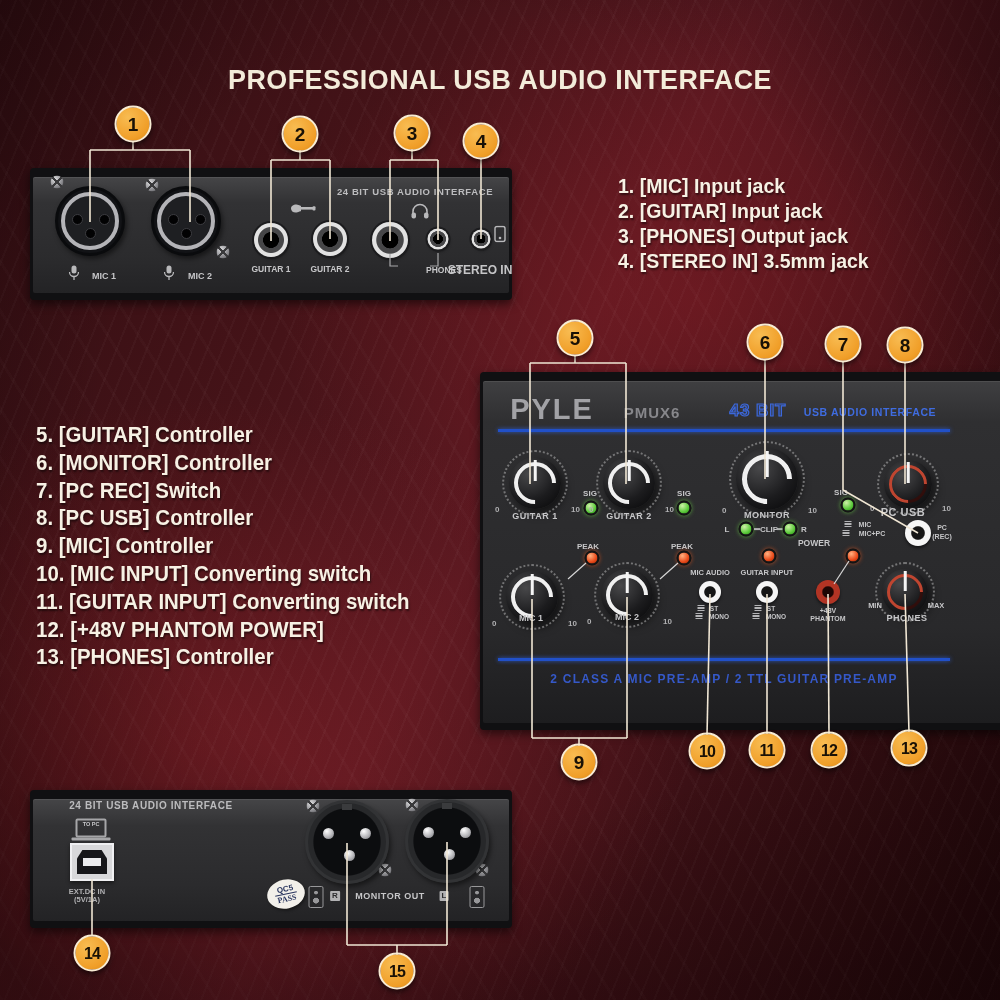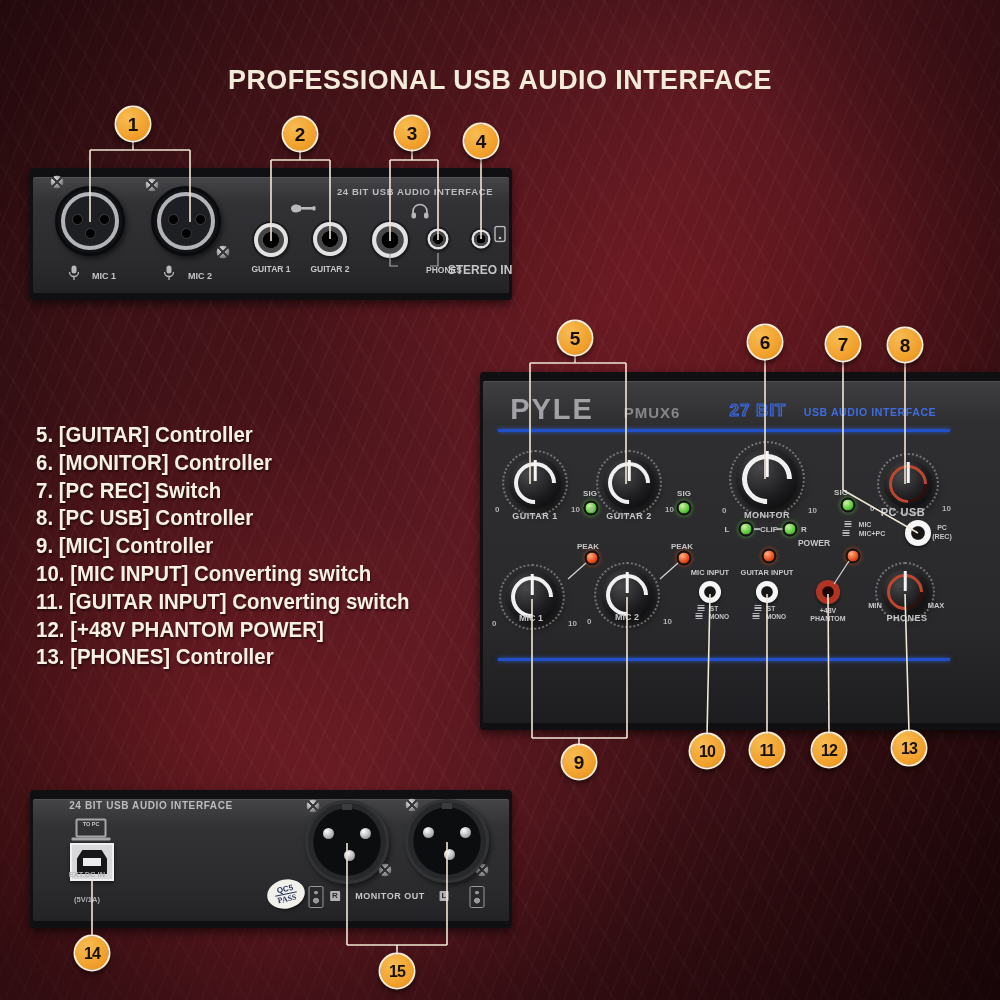--- a/index.html
+++ b/index.html
@@ -190,39 +190,45 @@
     <div class="jack" style="left:451px;top:71px;width:19px;height:19px;"></div>
     <span class="icon" style="left:470px;top:68px;">
       <svg width="12" height="17" viewBox="0 0 12 17">
           <rect x="1" y="1" width="10" height="15" rx="2" fill="none" stroke="#b9b9bb" stroke-width="1.4"></rect>
           <circle cx="6" cy="12.5" r="1.3" fill="#b9b9bb"></circle>
         </svg>
     </span>
     <div class="lbl" style="left:450px;top:102px;font-size:12px;">STEREO IN</div>
   </div>
 
+  <div class="legend" id="legend-io" style="left:618px;top:173px;">
+    <div class="legend-item">1. [MIC] Input jack</div>
+    <div class="legend-item">2. [GUITAR] Input jack</div>
+    <div class="legend-item">3. [PHONES] Output jack</div>
+    <div class="legend-item">4. [STEREO IN] 3.5mm jack</div>
+  </div>
 
   <div class="legend" id="legend-controls" style="left:36px;top:421px;">
     <div class="legend-item">5. [GUITAR] Controller</div>
     <div class="legend-item">6. [MONITOR] Controller</div>
     <div class="legend-item">7. [PC REC] Switch</div>
     <div class="legend-item">8. [PC USB] Controller</div>
     <div class="legend-item">9. [MIC] Controller</div>
     <div class="legend-item">10. [MIC INPUT] Converting switch</div>
     <div class="legend-item">11. [GUITAR INPUT] Converting switch</div>
     <div class="legend-item">12. [+48V PHANTOM POWER]</div>
     <div class="legend-item">13. [PHONES] Controller</div>
   </div>
 
 
   <div class="chassis front" style="left:480px;top:372px;width:550px;height:358px;">
     <div class="face"></div>
     <div class="lbl" style="left:72px;top:37px;font-size:29px;letter-spacing:2px;color:#a2a2a6;">PYLE</div>
     <div class="lbl" style="left:172px;top:40px;font-size:15px;color:#87878b;letter-spacing:1px;">PMUX6</div>
-    <div class="lbl outline-blue" style="left:278px;top:39px;font-size:17px;letter-spacing:1px;">27 BIT</div>
+    <div class="lbl outline-blue" style="left:278px;top:39px;font-size:17px;letter-spacing:1px;">43 BIT</div>
     <div class="lbl blue" style="left:390px;top:40px;font-size:10.5px;letter-spacing:.6px;">USB AUDIO INTERFACE</div>
     <div class="blueline" style="left:18px;top:57px;width:452px;"></div>
 
     <div class="knob" style="left:55px;top:111px;width:52px;height:52px;">
         <div class="ticks"></div>
       <span class="k0">0</span>
         <span class="k10">10</span>
       </div>
     <div class="lbl" style="left:55px;top:144px;font-size:9px;letter-spacing:.5px;">GUITAR 1</div>
     <div class="lbl" style="left:110px;top:121px;font-size:8px;">SIG</div>
@@ -281,21 +287,21 @@
         <span class="k10">10</span>
       </div>
     <div class="lbl" style="left:51px;top:246px;font-size:9px;">MIC 1</div>
     <div class="knob" style="left:147px;top:223px;width:52px;height:52px;">
         <div class="ticks"></div>
       <span class="k0">0</span>
         <span class="k10">10</span>
       </div>
     <div class="lbl" style="left:147px;top:245px;font-size:9px;">MIC 2</div>
 
-    <div class="lbl" style="left:230px;top:200px;font-size:7.5px;">MIC INPUT</div>
+    <div class="lbl" style="left:230px;top:200px;font-size:7.5px;">MIC AUDIO</div>
     <div class="btn-white" style="left:230px;top:220px;width:22px;height:22px;"></div>
     <div class="bars" style="left:221px;top:236px;"></div>
     <div class="lbl" style="left:234px;top:236px;font-size:6.5px;">ST</div>
     <div class="bars" style="left:219px;top:243.5px;"></div>
     <div class="lbl" style="left:239px;top:243.5px;font-size:6.5px;">MONO</div>
 
     <div class="lbl" style="left:287px;top:200px;font-size:7.5px;">GUITAR INPUT</div>
     <div class="btn-white" style="left:287px;top:220px;width:22px;height:22px;"></div>
     <div class="bars" style="left:278px;top:236px;"></div>
     <div class="lbl" style="left:291px;top:236px;font-size:6.5px;">ST</div>
@@ -308,33 +314,34 @@
     <div class="lbl" style="left:348px;top:246px;font-size:7px;">PHANTOM</div>
 
     <div class="knob red" style="left:425px;top:220px;width:46px;height:46px;">
         <div class="ticks"></div>
       </div>
     <div class="lbl" style="left:395px;top:233px;font-size:7.5px;">MIN</div>
     <div class="lbl" style="left:456px;top:233px;font-size:7.5px;">MAX</div>
     <div class="lbl" style="left:427px;top:246px;font-size:9px;letter-spacing:.5px;">PHONES</div>
 
     <div class="blueline" style="left:18px;top:286px;width:452px;"></div>
+    <div class="lbl" style="left:244px;top:307px;font-size:12px;letter-spacing:1.2px;color:#3558c8;">2 CLASS A MIC PRE-AMP / 2 TTL GUITAR PRE-AMP</div>
   </div>
 
   <div class="chassis" style="left:30px;top:790px;width:482px;height:138px;">
     <div class="face"></div>
     <div class="lbl" style="left:121px;top:15px;font-size:10px;letter-spacing:.6px;color:#bcbcbe;">24 BIT USB AUDIO INTERFACE</div>
     <div class="screw" style="left:283px;top:16px;"></div>
     <div class="screw" style="left:382px;top:15px;"></div>
     <div class="screw" style="left:355px;top:80px;"></div>
     <div class="screw" style="left:452px;top:80px;"></div>
 
     <div class="laptop" style="left:61px;top:38px;"><span>TO PC</span></div>
     <div class="usbport" style="left:62px;top:72px;"></div>
-    <div class="lbl" style="left:57px;top:84px;font-size:7.5px;color:#b2b2b4;">EXT.DC IN</div>
+    <div class="lbl" style="left:57px;top:101px;font-size:7.5px;color:#b2b2b4;">EXT.DC IN</div>
     <div class="lbl" style="left:57px;top:109px;font-size:7.5px;color:#b2b2b4;">(5V/1A)</div>
 
     <div class="qc" style="left:256px;top:104px;">
       <span class="q1">QC5</span>
         <span class="q2">PASS</span>
     </div>
     <div class="spk" style="left:286px;top:107px;"></div>
 
     <div class="xlrm" style="left:317px;top:52px;">
       <div class="pin" style="left:15px;top:25px;"></div>

